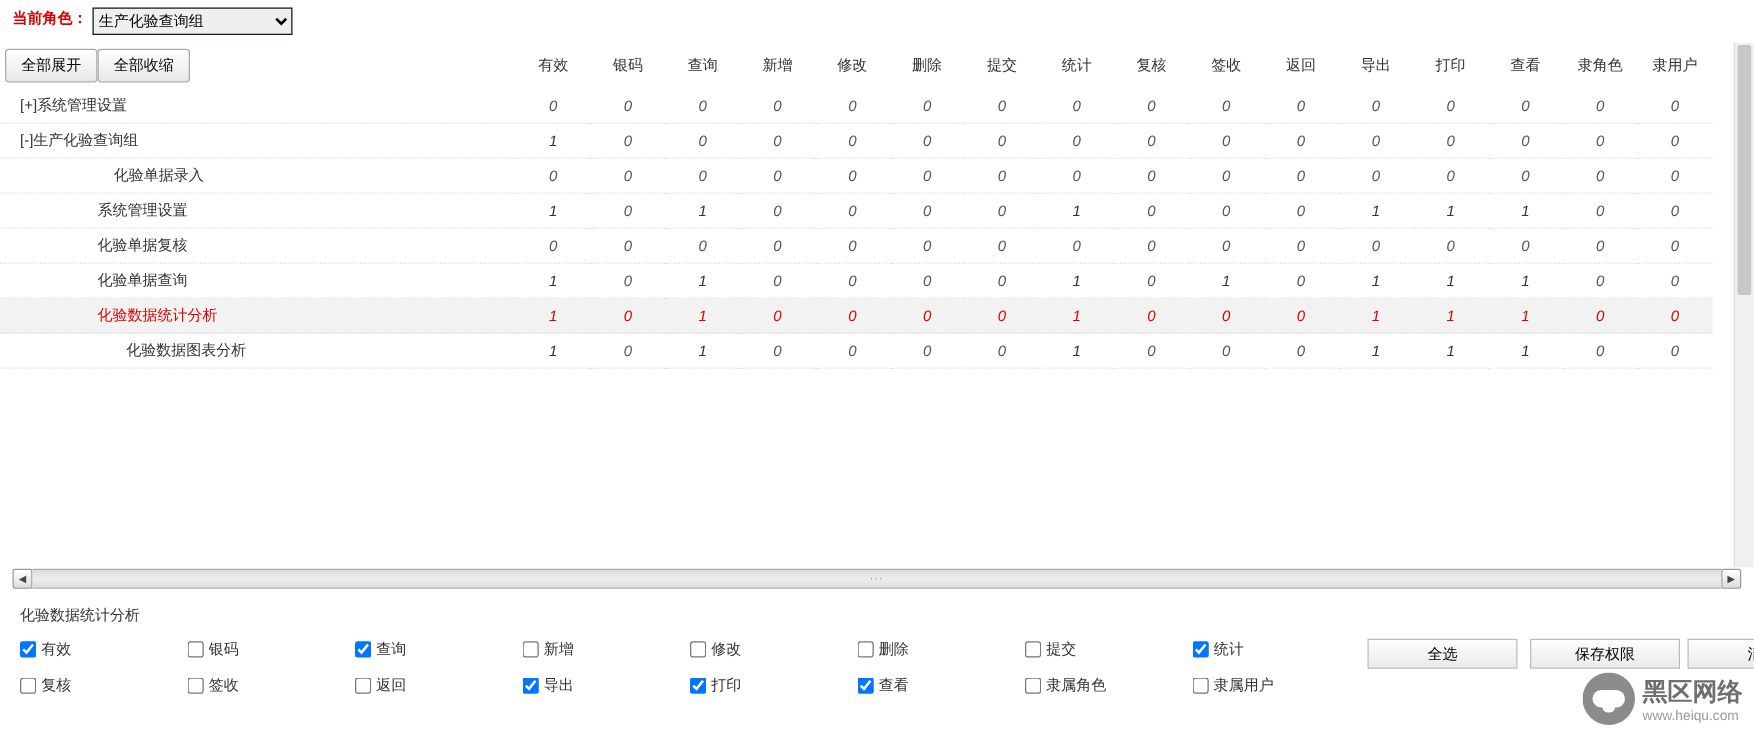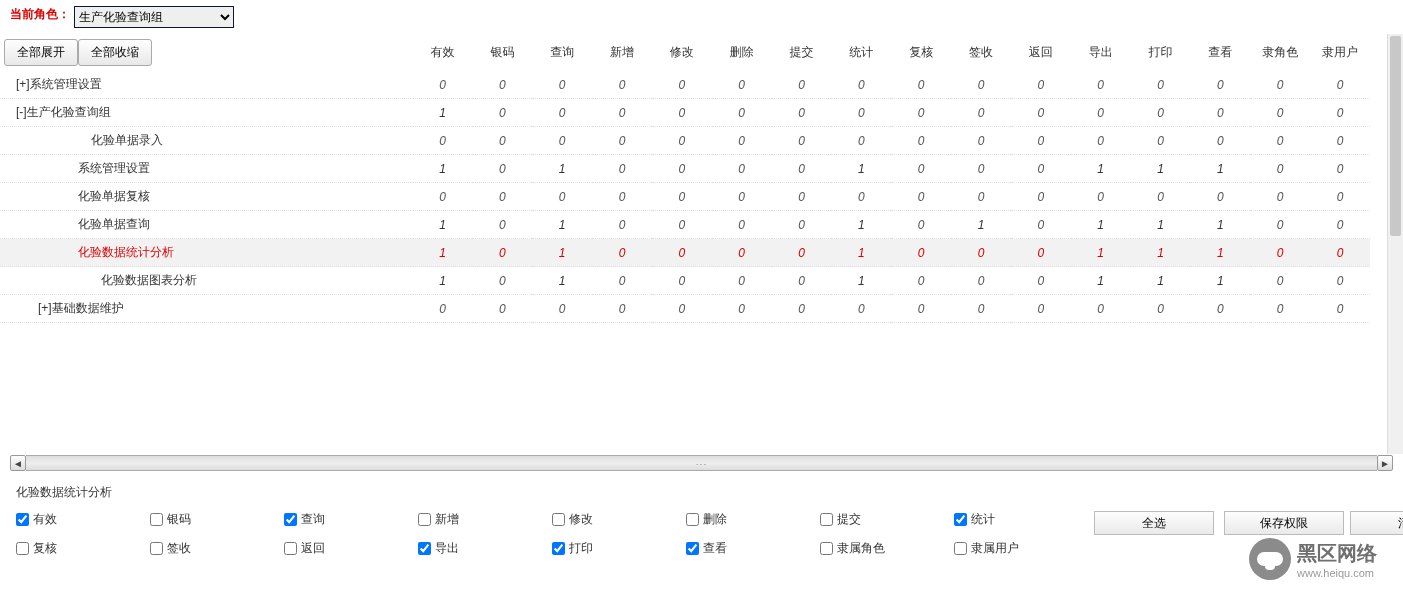--- a/index.html
+++ b/index.html
@@ -113,21 +113,21 @@
   .action-btns { display: flex; flex-direction: row; gap: 6px; }
   .action-btns .row2 { display: flex; gap: 10px; }
   .wide-btn {
     width: 120px; height: 24px;
     background: linear-gradient(#fdfdfd,#eaeaea);
     border: 1px solid #bbb;
     cursor: pointer; font-size: 12px;
   }
   .logo-area {
     position: fixed;
-    right: 26px; bottom: 14px;
+    right: 9px; bottom: 14px;
     display: flex; align-items: center; gap: 6px;
     color: #7a7a7a;
     pointer-events: none;
   }
   .logo-circle {
     width: 42px; height: 42px; border-radius: 50%;
     background: #8b8b8b;
     display: flex; align-items: center; justify-content: center;
   }
   .logo-inner {
@@ -331,39 +331,20 @@
             <td class="one">1</td>
             <td class="zero">0</td>
             <td class="zero">0</td>
             <td class="zero">0</td>
             <td class="one">1</td>
             <td class="one">1</td>
             <td class="one">1</td>
             <td class="zero">0</td>
             <td class="zero">0</td>
           </tr>
-          <tr>
-            <td class="tree-cell" style="padding-left: 38px;"><span class="toggle">[+] </span><span>基础数据维护</span></td>
-            <td class="zero">0</td>
-            <td class="zero">0</td>
-            <td class="zero">0</td>
-            <td class="zero">0</td>
-            <td class="zero">0</td>
-            <td class="zero">0</td>
-            <td class="zero">0</td>
-            <td class="zero">0</td>
-            <td class="zero">0</td>
-            <td class="zero">0</td>
-            <td class="zero">0</td>
-            <td class="zero">0</td>
-            <td class="zero">0</td>
-            <td class="zero">0</td>
-            <td class="zero">0</td>
-            <td class="zero">0</td>
-          </tr>
         </tbody>
     </table>
     <div class="vscroll">
       <div class="vscroll-thumb"></div>
     </div>
   </div>
 
   <div class="hscroll-wrap">
     <div class="hscroll-btn">◄</div>
     <div class="hscroll-track">

